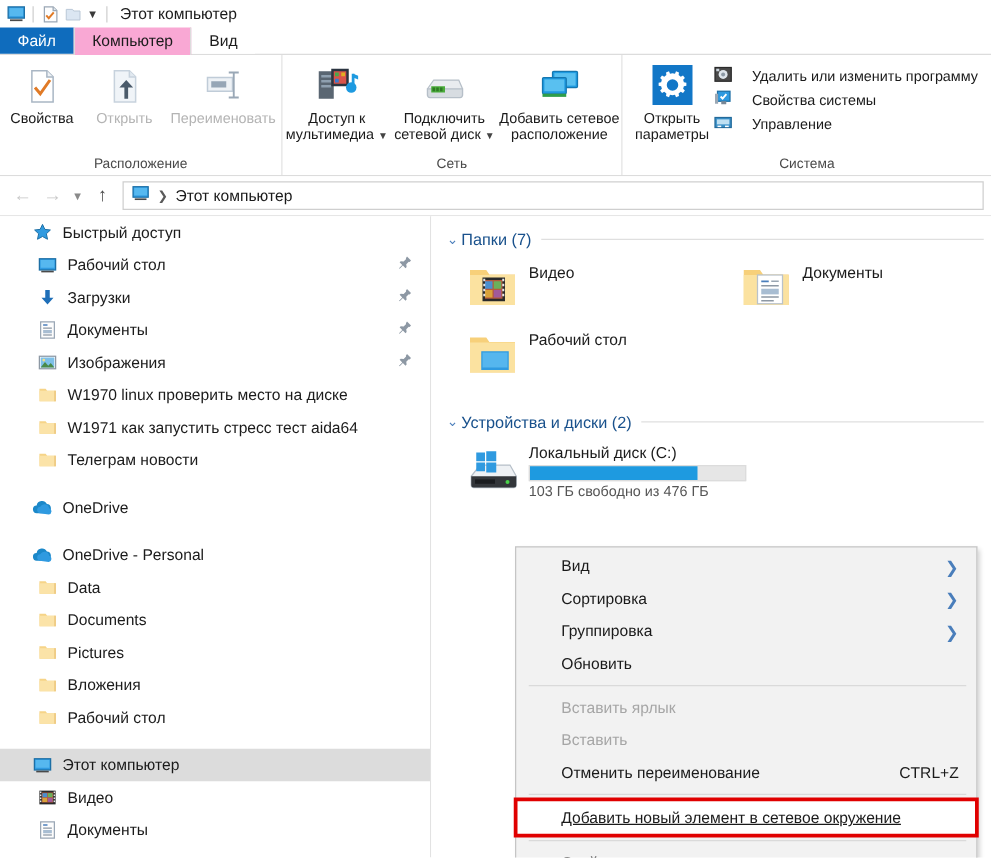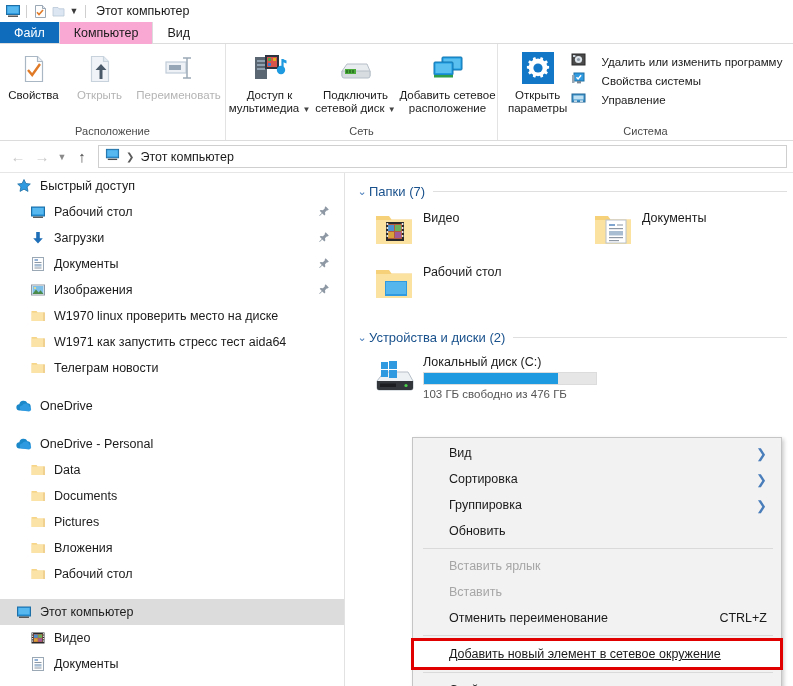--- a/index.html
+++ b/index.html
@@ -85,21 +85,21 @@
   .body { position:absolute; left:0; top:173px; width:793px; height:513px; display:flex; }
   .nav {
     width:345px; height:513px; background:#fff; position:relative;
     border-right:1px solid #e2e2e2; overflow:hidden;
   }
   .navrow { height:26px; display:flex; align-items:center; position:relative; cursor:default; }
   .navrow.sel { background:#dcdcdc; }
   .navrow .nico { width:20px; display:flex; align-items:center; justify-content:center; margin-right:6px; }
   .navrow .ntxt { font-size:12.5px; color:#1b1b1b; white-space:nowrap; }
   .navrow .pin { position:absolute; right:14px; top:50%; transform:translateY(-50%); }
-  .ind0 { padding-left:14px; }
+  .ind0 { padding-left:24px; }
   .ind1 { padding-left:28px; }
   .gap { height:12px; }
 
   .content { flex:1; height:513px; background:#fff; position:relative; overflow:hidden; padding-left:10px;}
 
   .grpheader { display:flex; align-items:center; height:24px; margin-top:6px; }
   .grpchev { font-size:11px; color:#4a7ebb; width:14px; text-align:center; }
   .grptitle { font-size:13px; color:#19518c; white-space:nowrap; }
   .grpline { flex:1; height:1px; background:#dfdfdf; margin-left:8px; margin-right:6px; }
 

